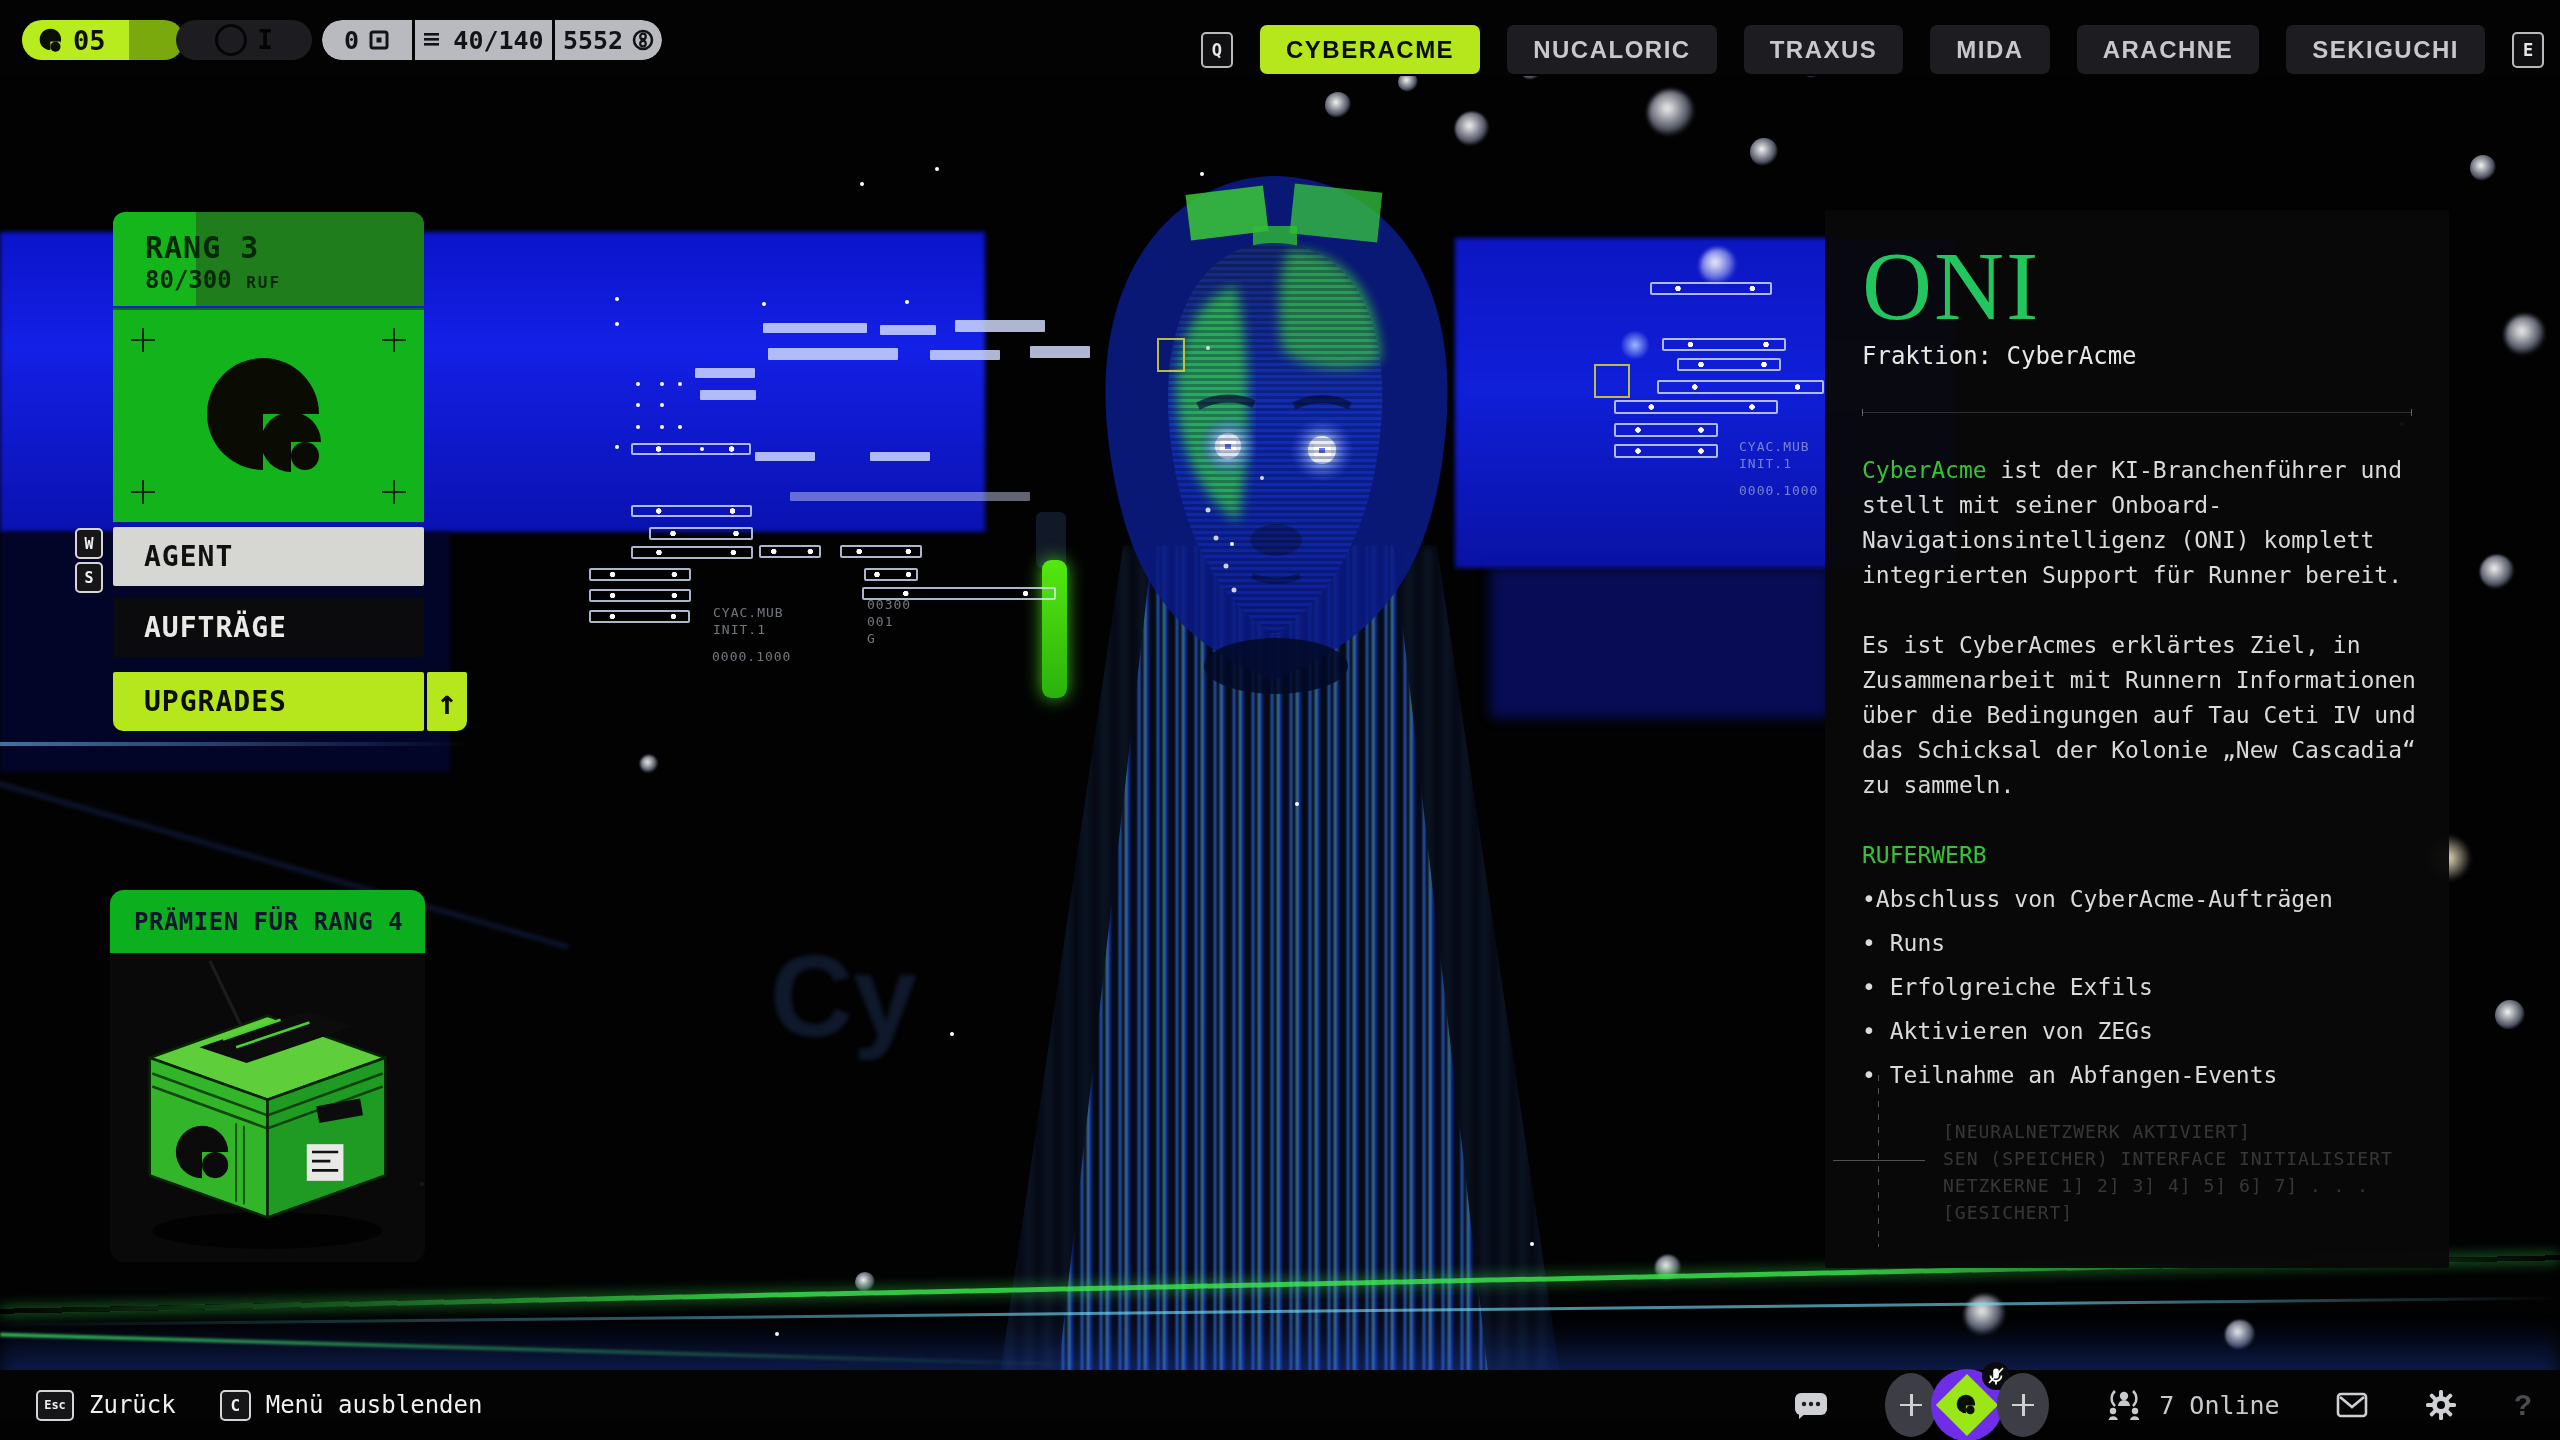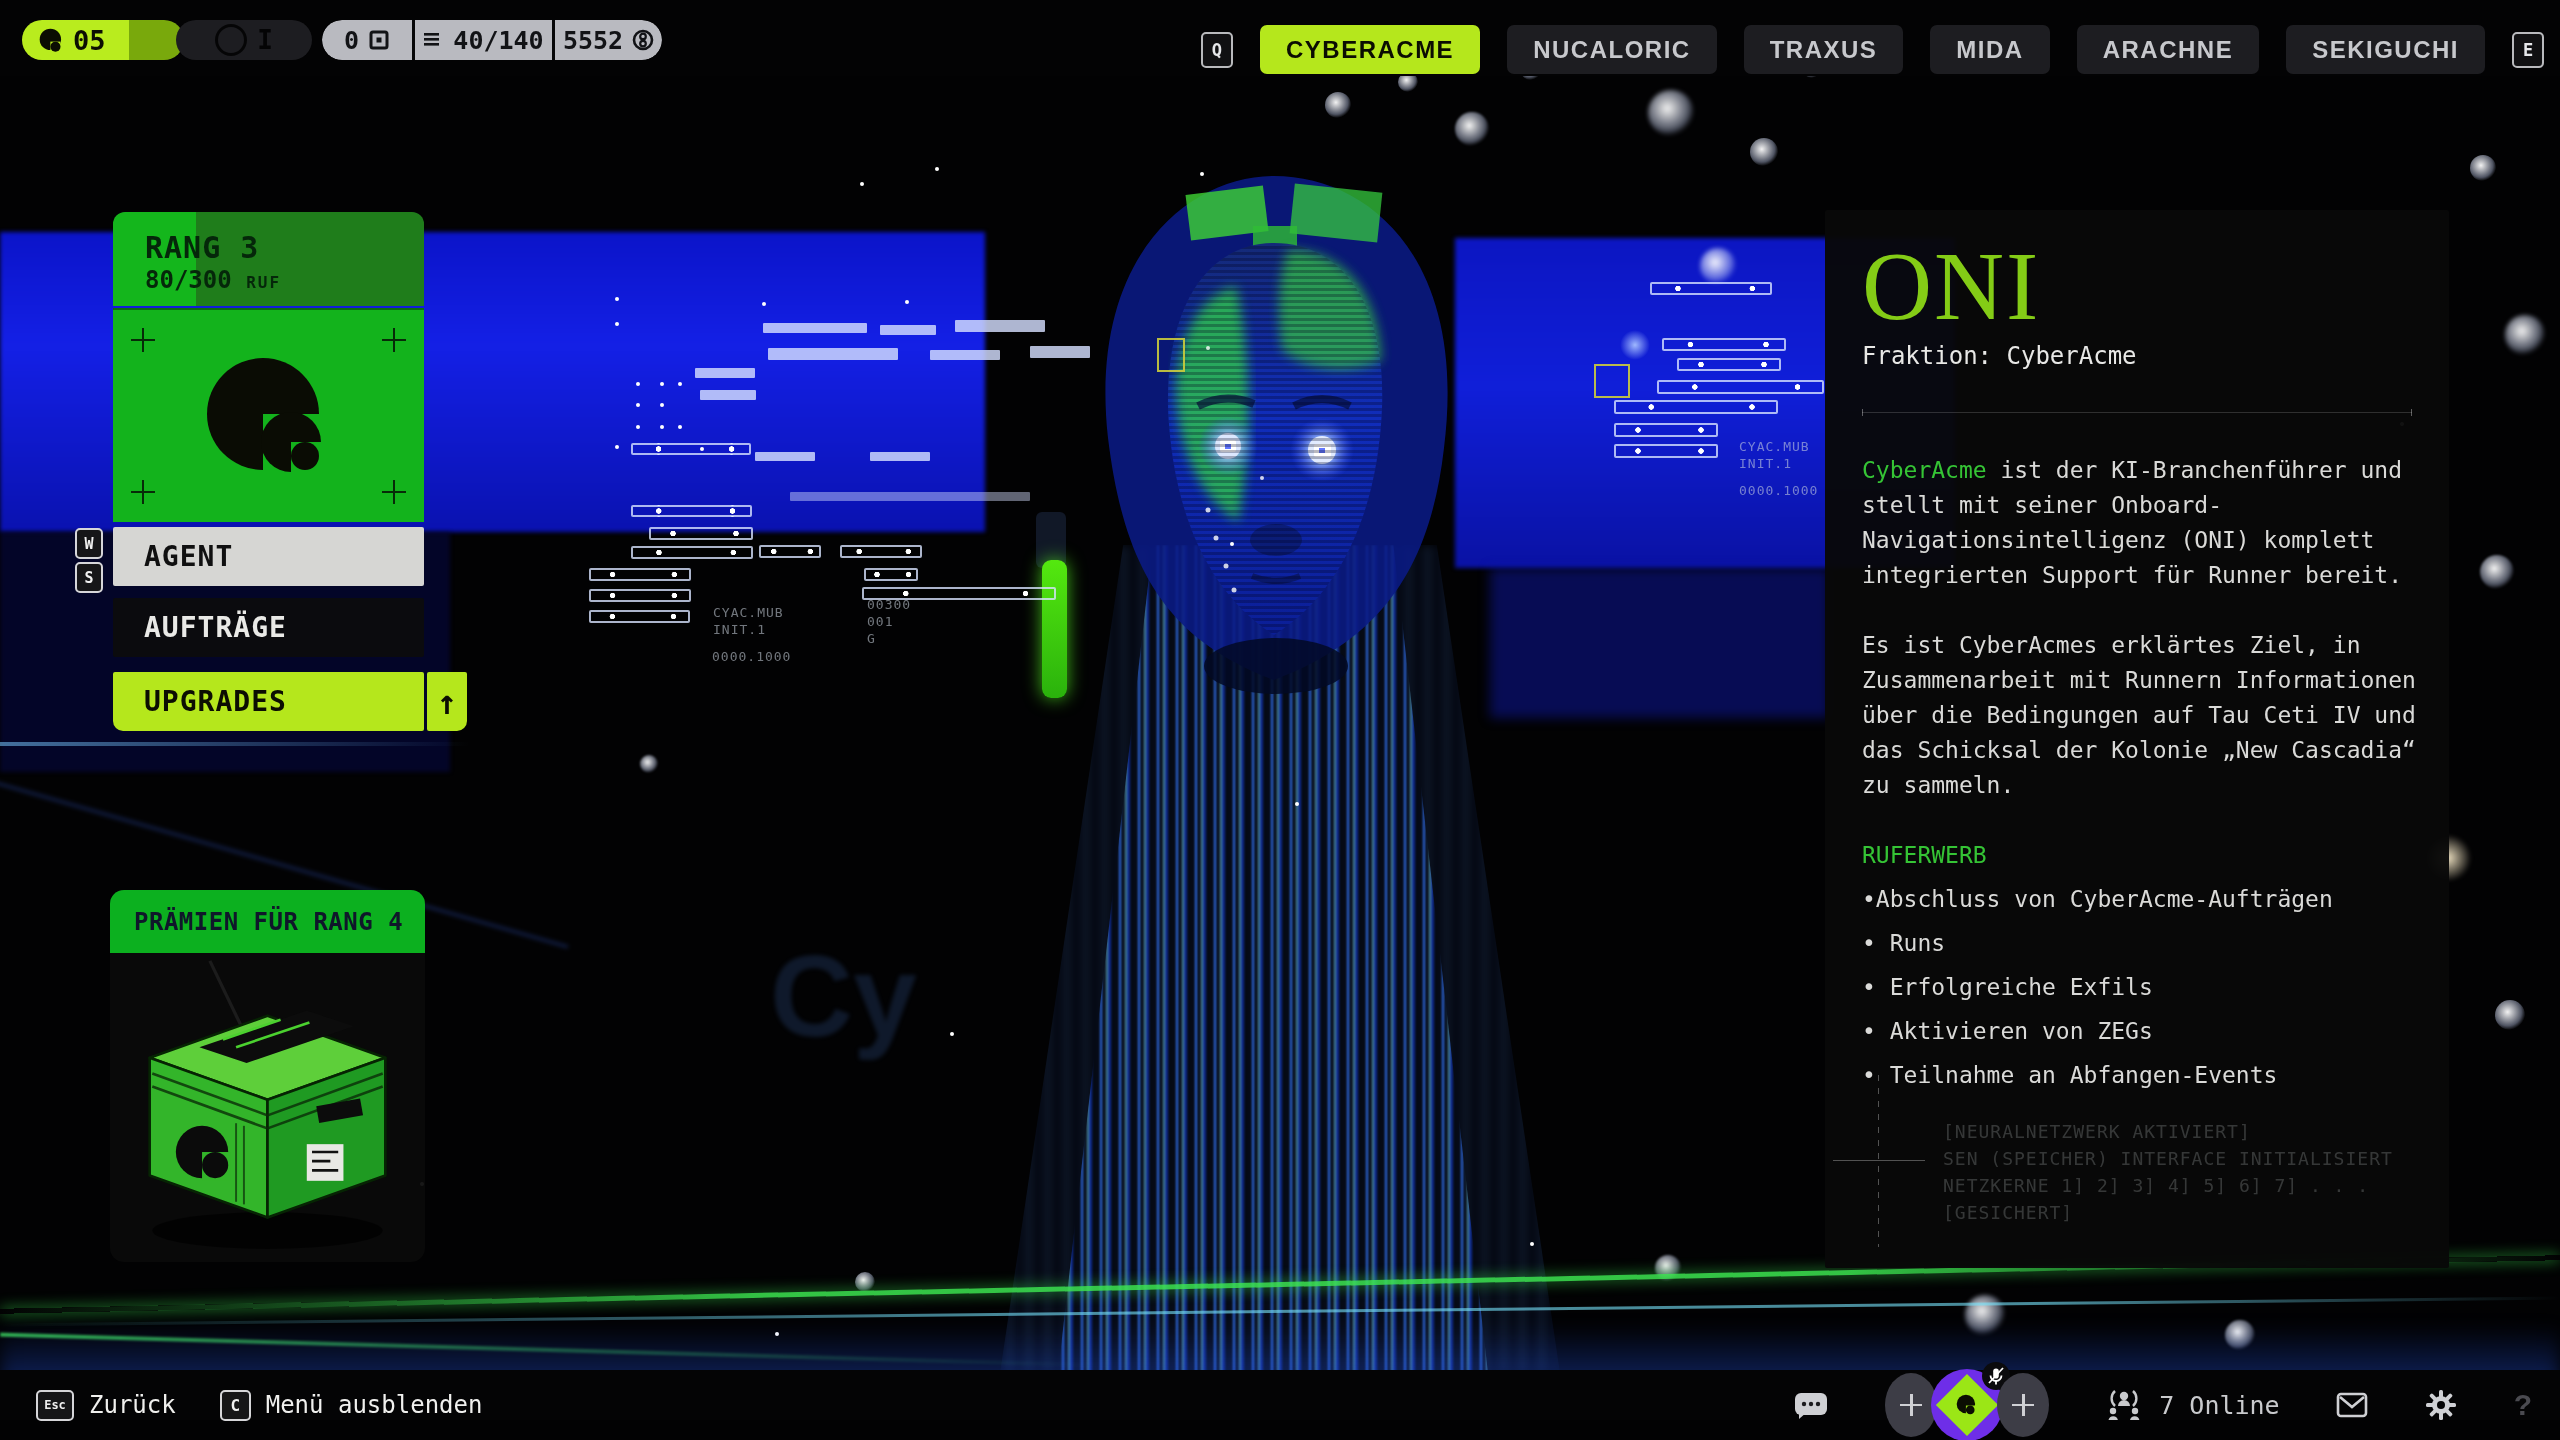--- a/index.html
+++ b/index.html
@@ -65,21 +65,21 @@
     color:#0c0e02;font-weight:bold;font-size:34px;}
   .wskey{position:absolute;left:75px;width:24px;height:27px;font-size:15px;z-index:20;}
   .rewards{position:absolute;left:110px;top:890px;width:315px;height:372px;border-radius:14px;overflow:hidden;
     background:rgba(10,10,10,.94);z-index:20;}
   .rewards-head{height:63px;background:#0cb01f;color:#0f172a;display:flex;align-items:center;
     padding-left:24px;font-weight:bold;font-size:24px;letter-spacing:.5px;}
   
   .panel{position:absolute;left:1825px;top:210px;width:624px;height:1058px;background:rgba(8,8,8,.96);
     z-index:20;border-radius:2px;}
   .panel-title{position:absolute;left:37px;top:28px;font-family:"Liberation Serif",serif;
-    font-size:97px;line-height:1;color:#84cc16;letter-spacing:2px;}
+    font-size:97px;line-height:1;color:#22c55e;letter-spacing:2px;}
   .panel-sub{position:absolute;left:37px;top:132px;font-size:24px;color:#e8e8e6;}
   .panel-div{position:absolute;left:37px;top:202px;width:550px;border-top:1px solid rgba(255,255,255,.16);}
   .panel-div::before,.panel-div::after{content:"";position:absolute;top:-4px;width:8px;height:7px;
     border-left:1px solid rgba(255,255,255,.35);}
   .panel-div::after{right:0;border-left:none;border-right:1px solid rgba(255,255,255,.35);}
   .panel-body{position:absolute;left:37px;top:243px;width:556px;font-size:23px;line-height:35px;color:#dadad8;}
   .panel-body p{margin:0 0 35px 0;}
   .green-t{color:#35c435;}
   .bullets div{line-height:36px;margin-top:8px;}
   .terminal{position:absolute;left:118px;top:908px;font-size:18px;line-height:27px;

